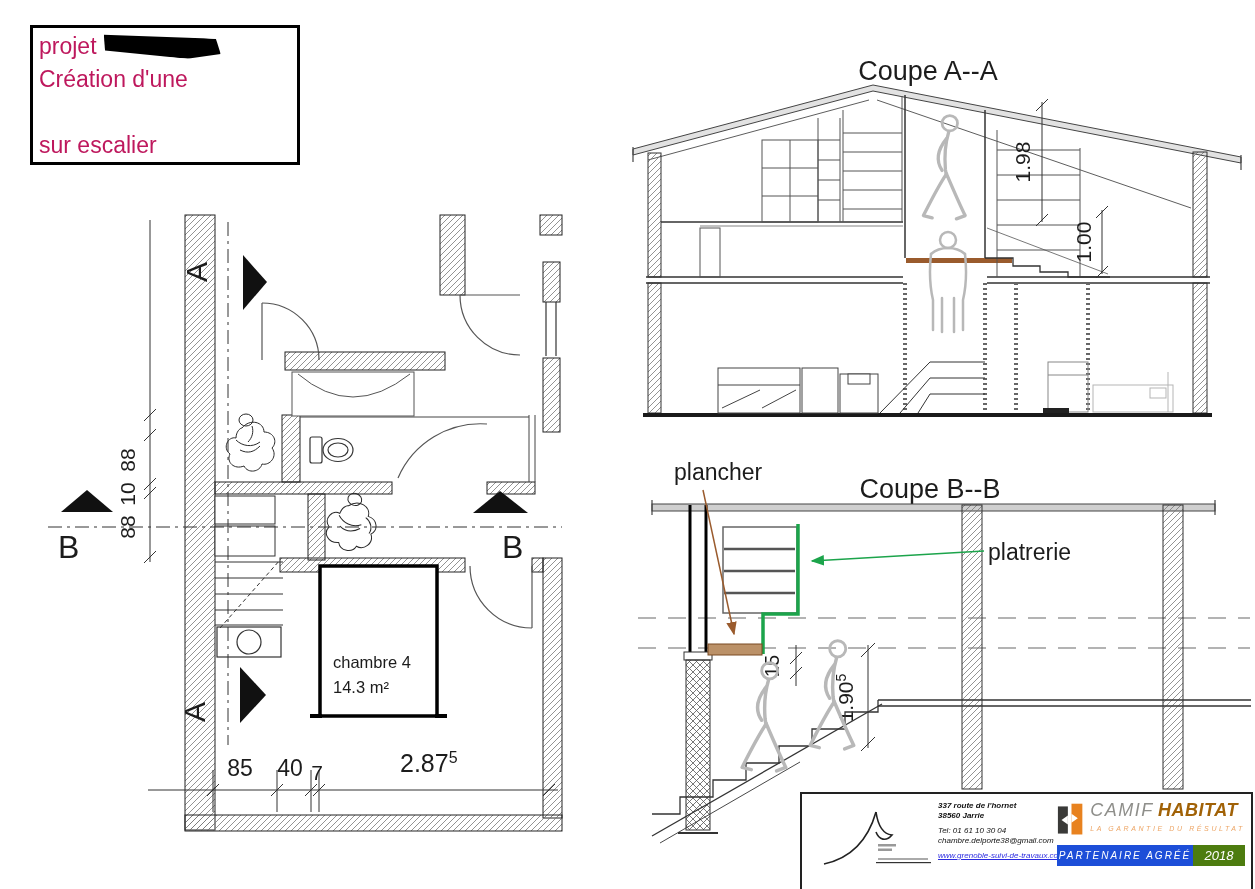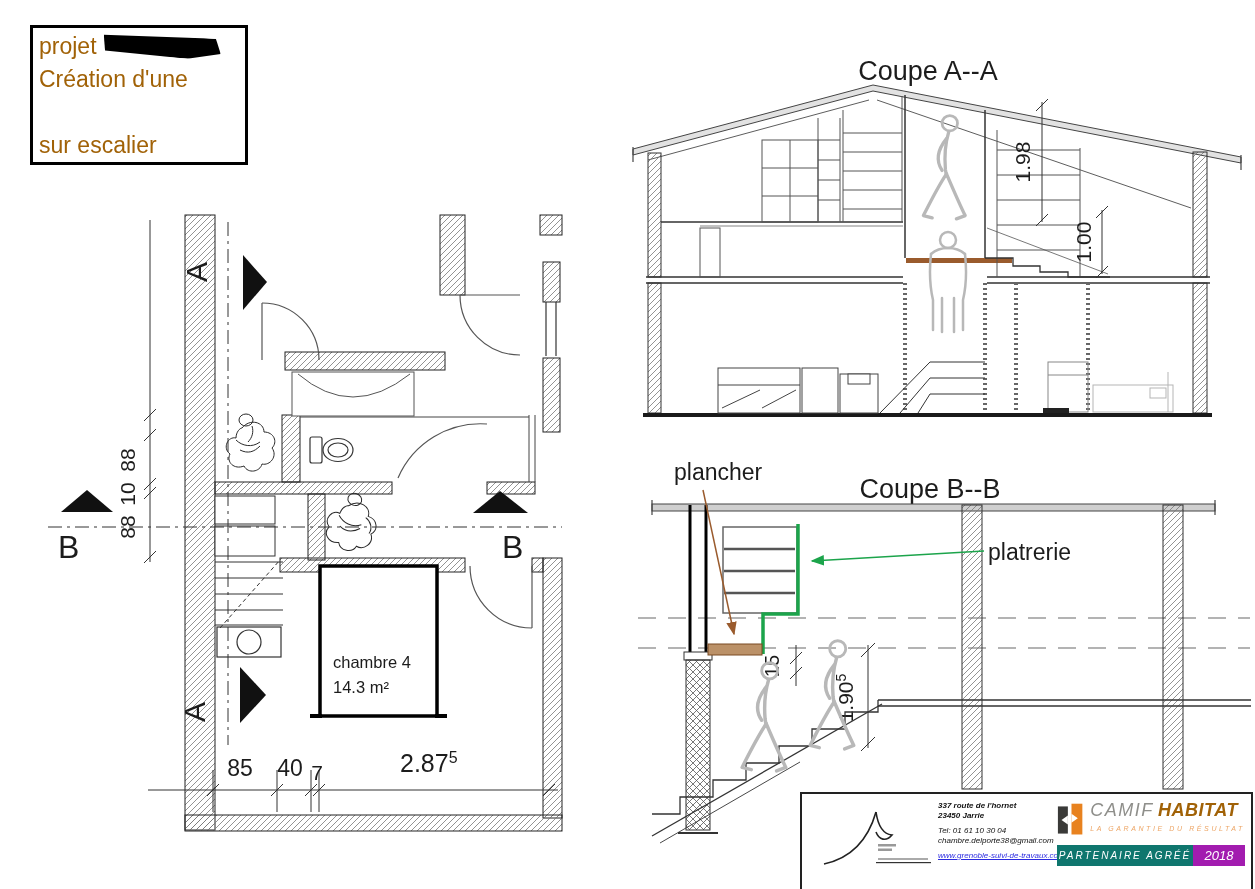--- a/index.html
+++ b/index.html
@@ -2,43 +2,43 @@
 <html><head>
 <meta charset="utf-8">
 <style>
   * { margin:0; padding:0; box-sizing:border-box; }
   html,body { width:1255px; height:889px; background:#fff; font-family:"Liberation Sans",sans-serif; position:relative; overflow:hidden; }
   svg text { font-family:"Liberation Sans",sans-serif; fill:#1c1c1c; }
 
   .drawing { position:absolute; left:0; top:0; z-index:1; }
 
   
-  .title-block { position:absolute; left:30px; top:25px; width:218px; height:140px;
-    border:3px solid #000; background:#fff; z-index:3; padding:2px 6px; font-size:23px; line-height:33px; color:#a16207; }
+  .title-block { position:absolute; left:30px; top:25px; width:270px; height:140px;
+    border:3px solid #000; background:#fff; z-index:3; padding:2px 6px; font-size:23px; line-height:33px; color:#be185d; }
   .redaction { display:inline-block; width:118px; height:22px; background:#000; vertical-align:middle;
     transform:rotate(4deg) translateY(-2px); clip-path:polygon(0 18%, 95% 0, 100% 68%, 72% 100%, 2% 88%); }
 
   
   .footer-box { position:absolute; left:800px; top:792px; width:453px; height:108px; background:#fff;
     border:2px solid #222; z-index:3;font-style:italic; }
   .agency-logo { position:absolute; left:14px; top:6px; }
   .addr { position:absolute; left:136px; top:7px; font-size:8px; line-height:10px; color:#111; }
   .addr .b { font-weight:bold; }
   .addr .gap { height:5px; }
   .addr a { color:#2a2ae0; text-decoration:underline; }
   .camif { position:absolute; right:6px; top:8px; width:188px; }
   .camif-top { display:flex; align-items:flex-start; gap:6px; }
   .camif-words { line-height:17px; }
   .camif-name1 { font-size:18px; letter-spacing:1.5px; color:#8f8f8b;margin-top:40px; }
   .camif-name2 { font-size:18px; font-weight:bold; letter-spacing:.5px; color:#a16207; }
   .camif-tagline { font-size:7px; letter-spacing:2.6px; color:#eda565; margin-top:1px; white-space:nowrap; }
   .camif-bar { display:flex; margin-top:7px; height:21px; }
-  .camif-partner { flex:1; background:#0f766e; color:#fff; font-size:10px; letter-spacing:2px;
+  .camif-partner { flex:1; background:#1d4ed8; color:#fff; font-size:10px; letter-spacing:2px;
      display:flex; align-items:center; justify-content:center; white-space:nowrap; }
-  .camif-year { width:52px; background:#a21caf; color:#fff; font-size:13px;
+  .camif-year { width:52px; background:#4d7c0f; color:#fff; font-size:13px;
      display:flex; align-items:center; justify-content:center; }
 </style>
 </head>
 <body>
 
 <svg class="drawing" width="1255" height="889" viewBox="0 0 1255 889">
   <defs>
     <pattern id="hatch" patternUnits="userSpaceOnUse" width="6" height="6">
       <path d="M-1,7 L7,-1 M-1,1 L1,-1" stroke="#777" stroke-width="0.8" fill="none"></path>
     </pattern>
@@ -382,21 +382,21 @@
     <path d="M 8,64 C 36,58 52,40 60,12" stroke="#222" stroke-width="1.6" fill="none"></path>
     <path d="M 60,12 C 62,26 67,34 76,35 C 70,42 63,40 60,32" stroke="#222" stroke-width="1.6" fill="none"></path>
     <rect x="62" y="44" width="18" height="2.5" fill="#999"></rect>
     <rect x="62" y="48.5" width="14" height="2.5" fill="#999"></rect>
     <rect x="62" y="58" width="50" height="2" fill="#aaa"></rect>
     <rect x="60" y="62" width="55" height="1.2" fill="#333"></rect>
   </svg>
 
   <div class="addr">
     <div class="b">337 route de l'hornet</div>
-    <div class="b">23450 Jarrie</div>
+    <div class="b">38560 Jarrie</div>
     <div class="gap"></div>
     <div>Tel: 01 61 10 30 04</div>
     <div>chambre.delporte38@gmail.com</div>
     <div class="gap"></div>
     <a href="#">www.grenoble-suivi-de-travaux.com/</a>
   </div>
 
   <div class="camif">
     <div class="camif-top">
       <svg width="28" height="36" viewBox="0 0 30 36">

